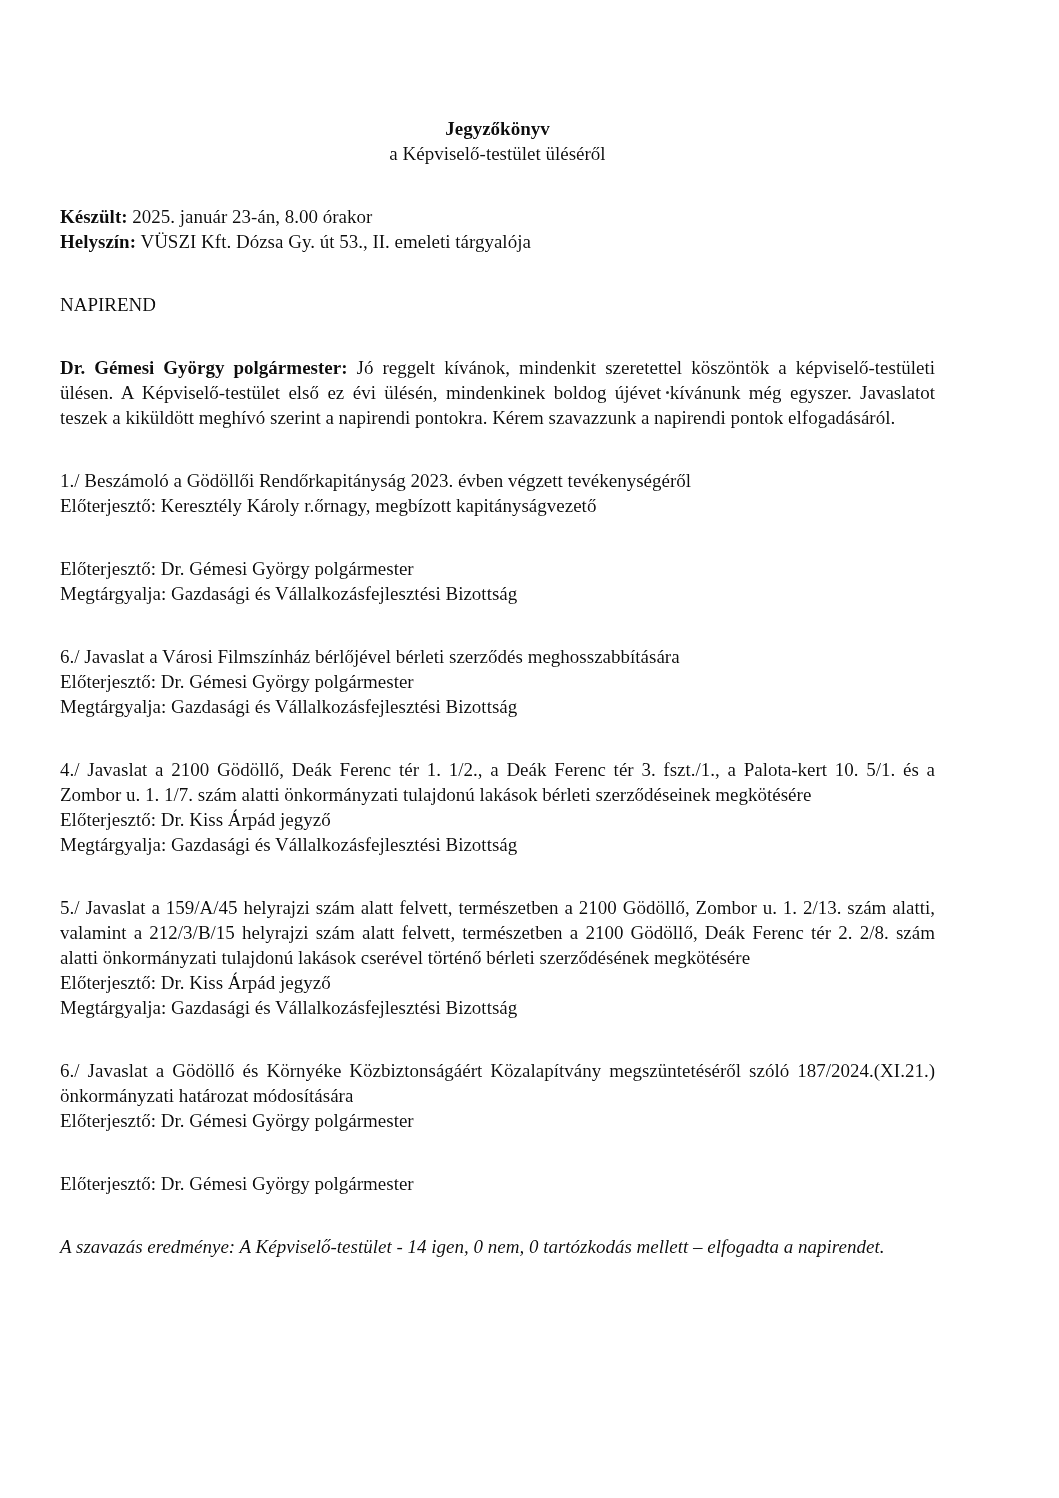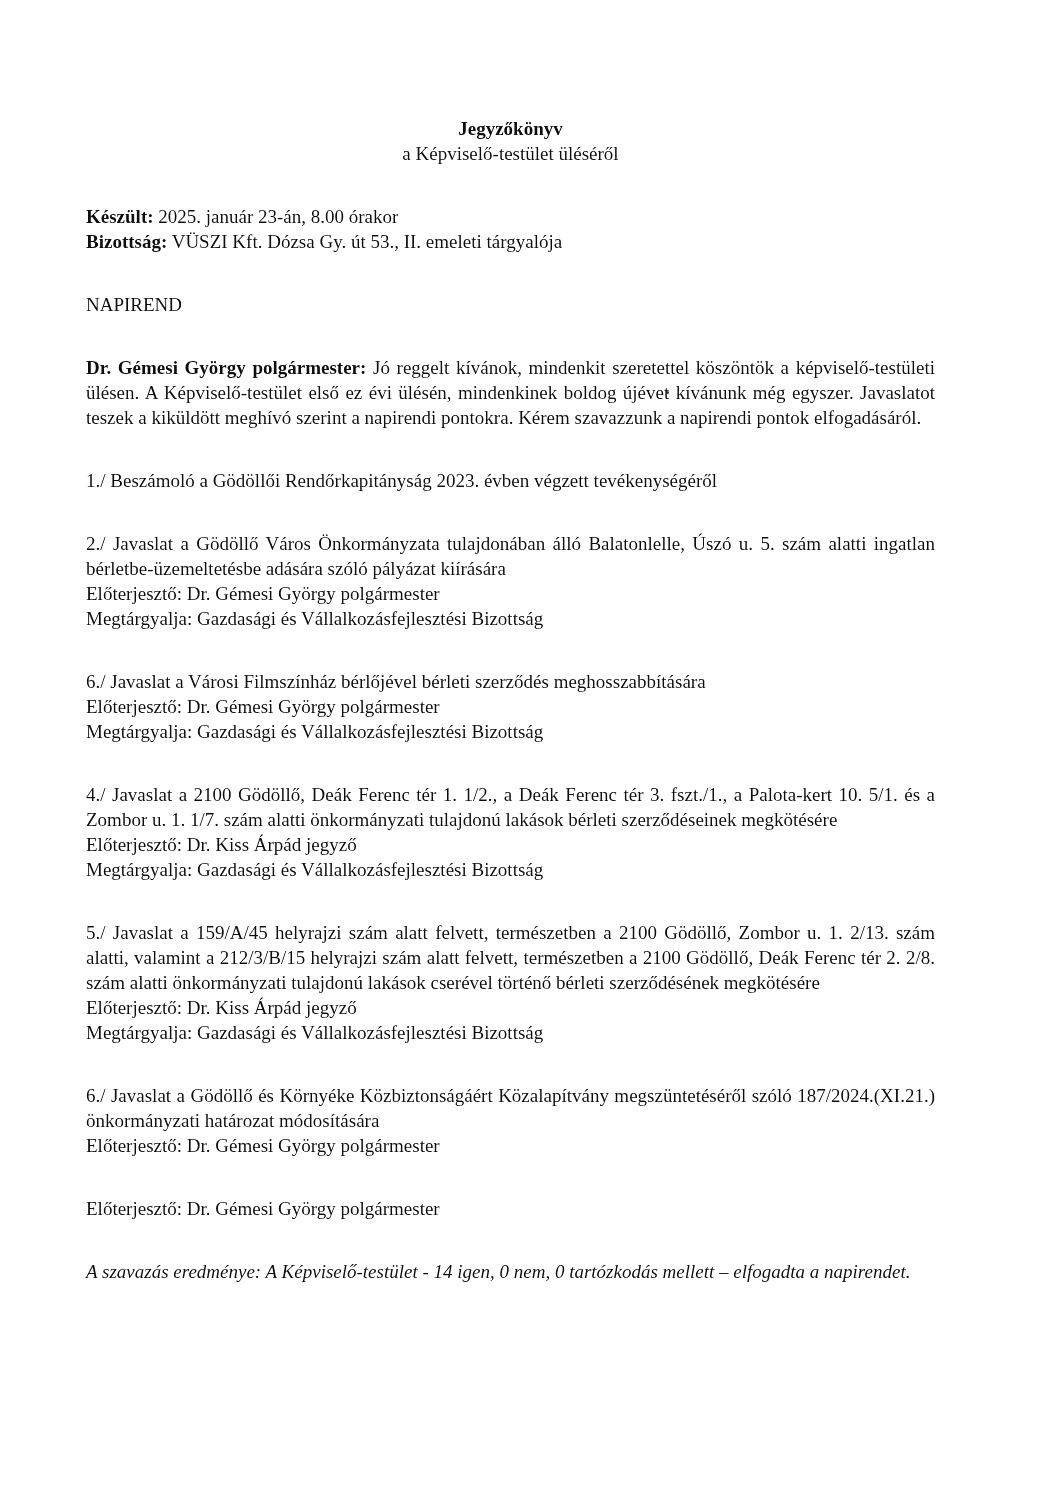--- a/index.html
+++ b/index.html
@@ -10,21 +10,21 @@
   body {
     width: 1059px;
     height: 1498px;
     overflow: hidden;
   }
   .page {
     position: relative;
     box-sizing: border-box;
     width: 1059px;
     height: 1498px;
-    padding: 116px 124px 40px 86px;
+    padding: 116px 124px 40px 60px;
     background: #ffffff;
     color: #1c1c1c;
     font-family: "Liberation Serif", "DejaVu Serif", serif;
     font-size: 19px;
     line-height: 25px;
     filter: blur(0.25px) contrast(1.15);
   }
   .doc-header {
     text-align: center;
   }
@@ -61,36 +61,36 @@
 
 <div class="page">
 
   <div class="doc-header">
     <div class="doc-title">Jegyzőkönyv</div>
     <div>a Képviselő-testület üléséről</div>
   </div>
 
   <div class="block">
     <div class="line"><span class="bold">Készült:</span><span> 2025. január 23-án, 8.00 órakor</span></div>
-    <div class="line"><span class="bold">Bizottság:</span><span> VÜSZI Kft. Dózsa Gy. út 53., II. emeleti tárgyalója</span></div>
+    <div class="line"><span class="bold">Helyszín:</span><span> VÜSZI Kft. Dózsa Gy. út 53., II. emeleti tárgyalója</span></div>
   </div>
 
   <div class="block">NAPIREND</div>
 
   <div class="block justify">
     <span class="bold">Dr. Gémesi György polgármester:</span><span> Jó reggelt kívánok, mindenkit szeretettel köszöntök a képviselő-testületi ülésen. A Képviselő-testület első ez évi ülésén, mindenkinek boldog újévet kívánunk még egyszer. Javaslatot teszek a kiküldött meghívó szerint a napirendi pontokra. Kérem szavazzunk a napirendi pontok elfogadásáról.</span>
   </div>
 
   <div class="block agenda-item">
     <div class="line justify">1./ Beszámoló a Gödöllői Rendőrkapitányság 2023. évben végzett tevékenységéről</div>
+    <div class="line">Előterjesztő: Keresztély Károly r.őrnagy, megbízott kapitányságvezető</div>
 
   </div>
 
   <div class="block agenda-item">
-    <div class="line justify">2./ Javaslat a Gödöllő Város Önkormányzata tulajdonában álló Balatonlelle, Úszó u. 5. szám alatti ingatlan bérletbe-üzemeltetésbe adására szóló pályázat kiírására</div>
     <div class="line">Előterjesztő: Dr. Gémesi György polgármester</div>
     <div class="line">Megtárgyalja: Gazdasági és Vállalkozásfejlesztési Bizottság</div>
   </div>
 
   <div class="block agenda-item">
     <div class="line justify">6./ Javaslat a Városi Filmszínház bérlőjével bérleti szerződés meghosszabbítására</div>
     <div class="line">Előterjesztő: Dr. Gémesi György polgármester</div>
     <div class="line">Megtárgyalja: Gazdasági és Vállalkozásfejlesztési Bizottság</div>
   </div>
 

